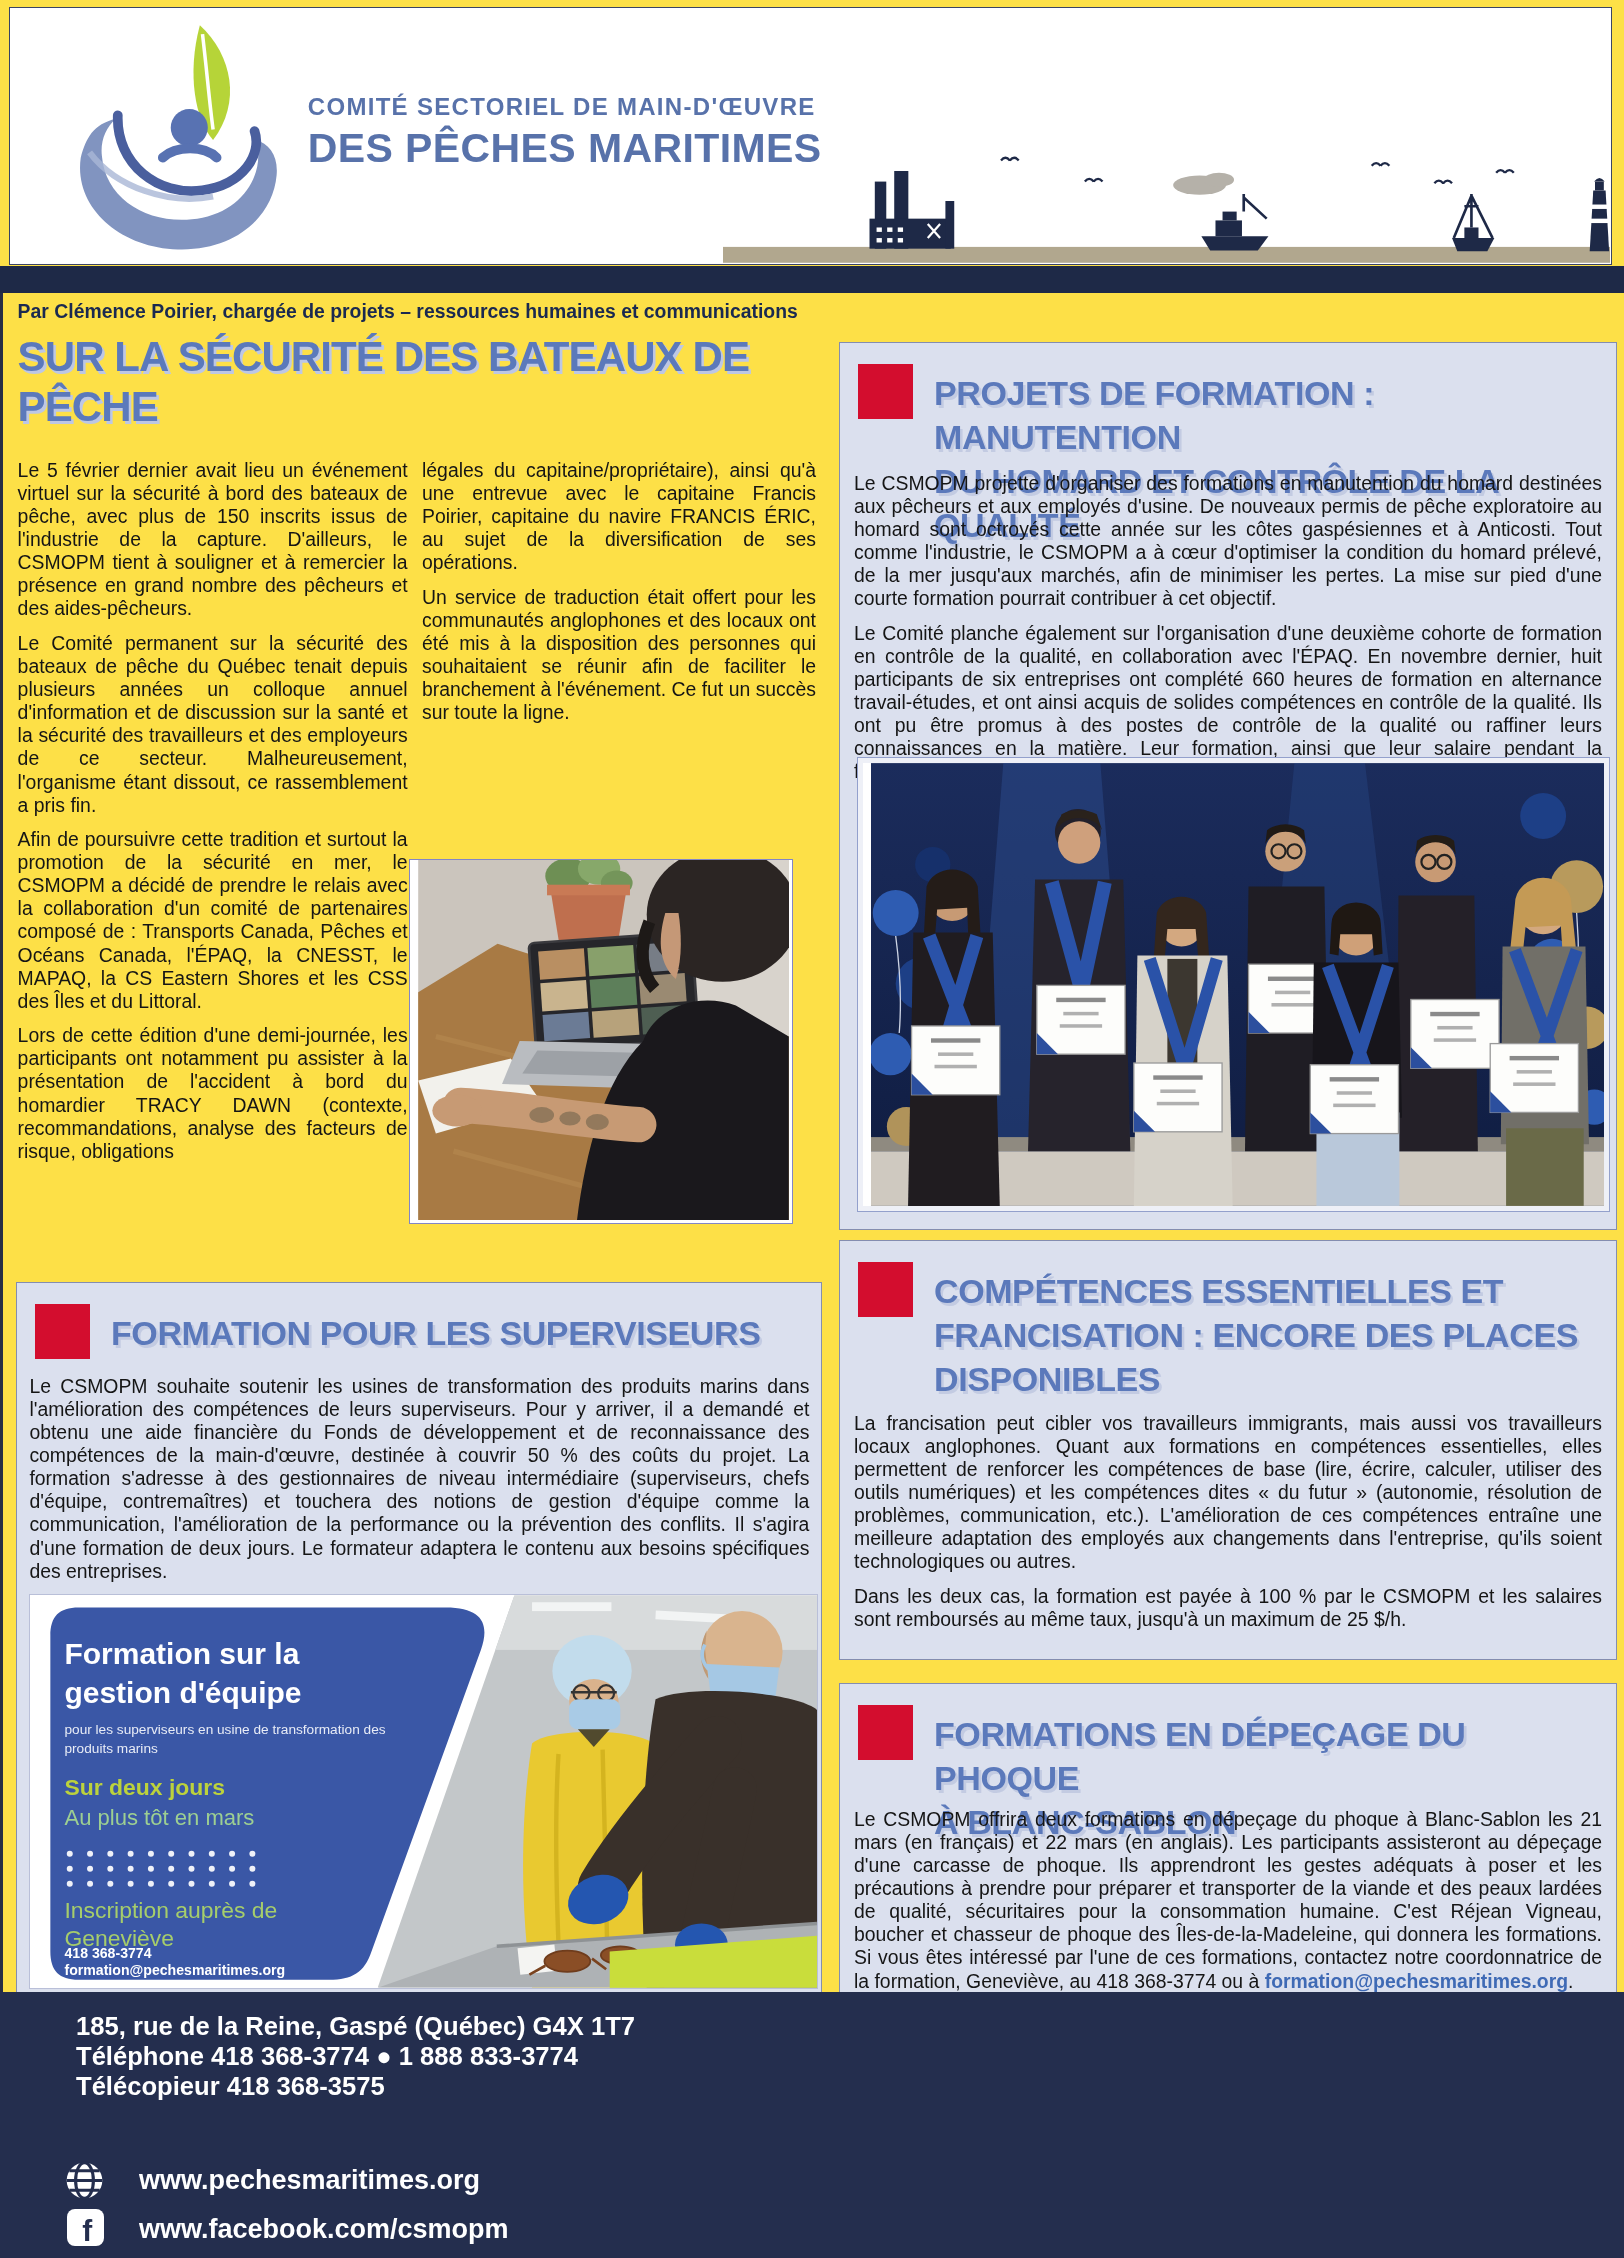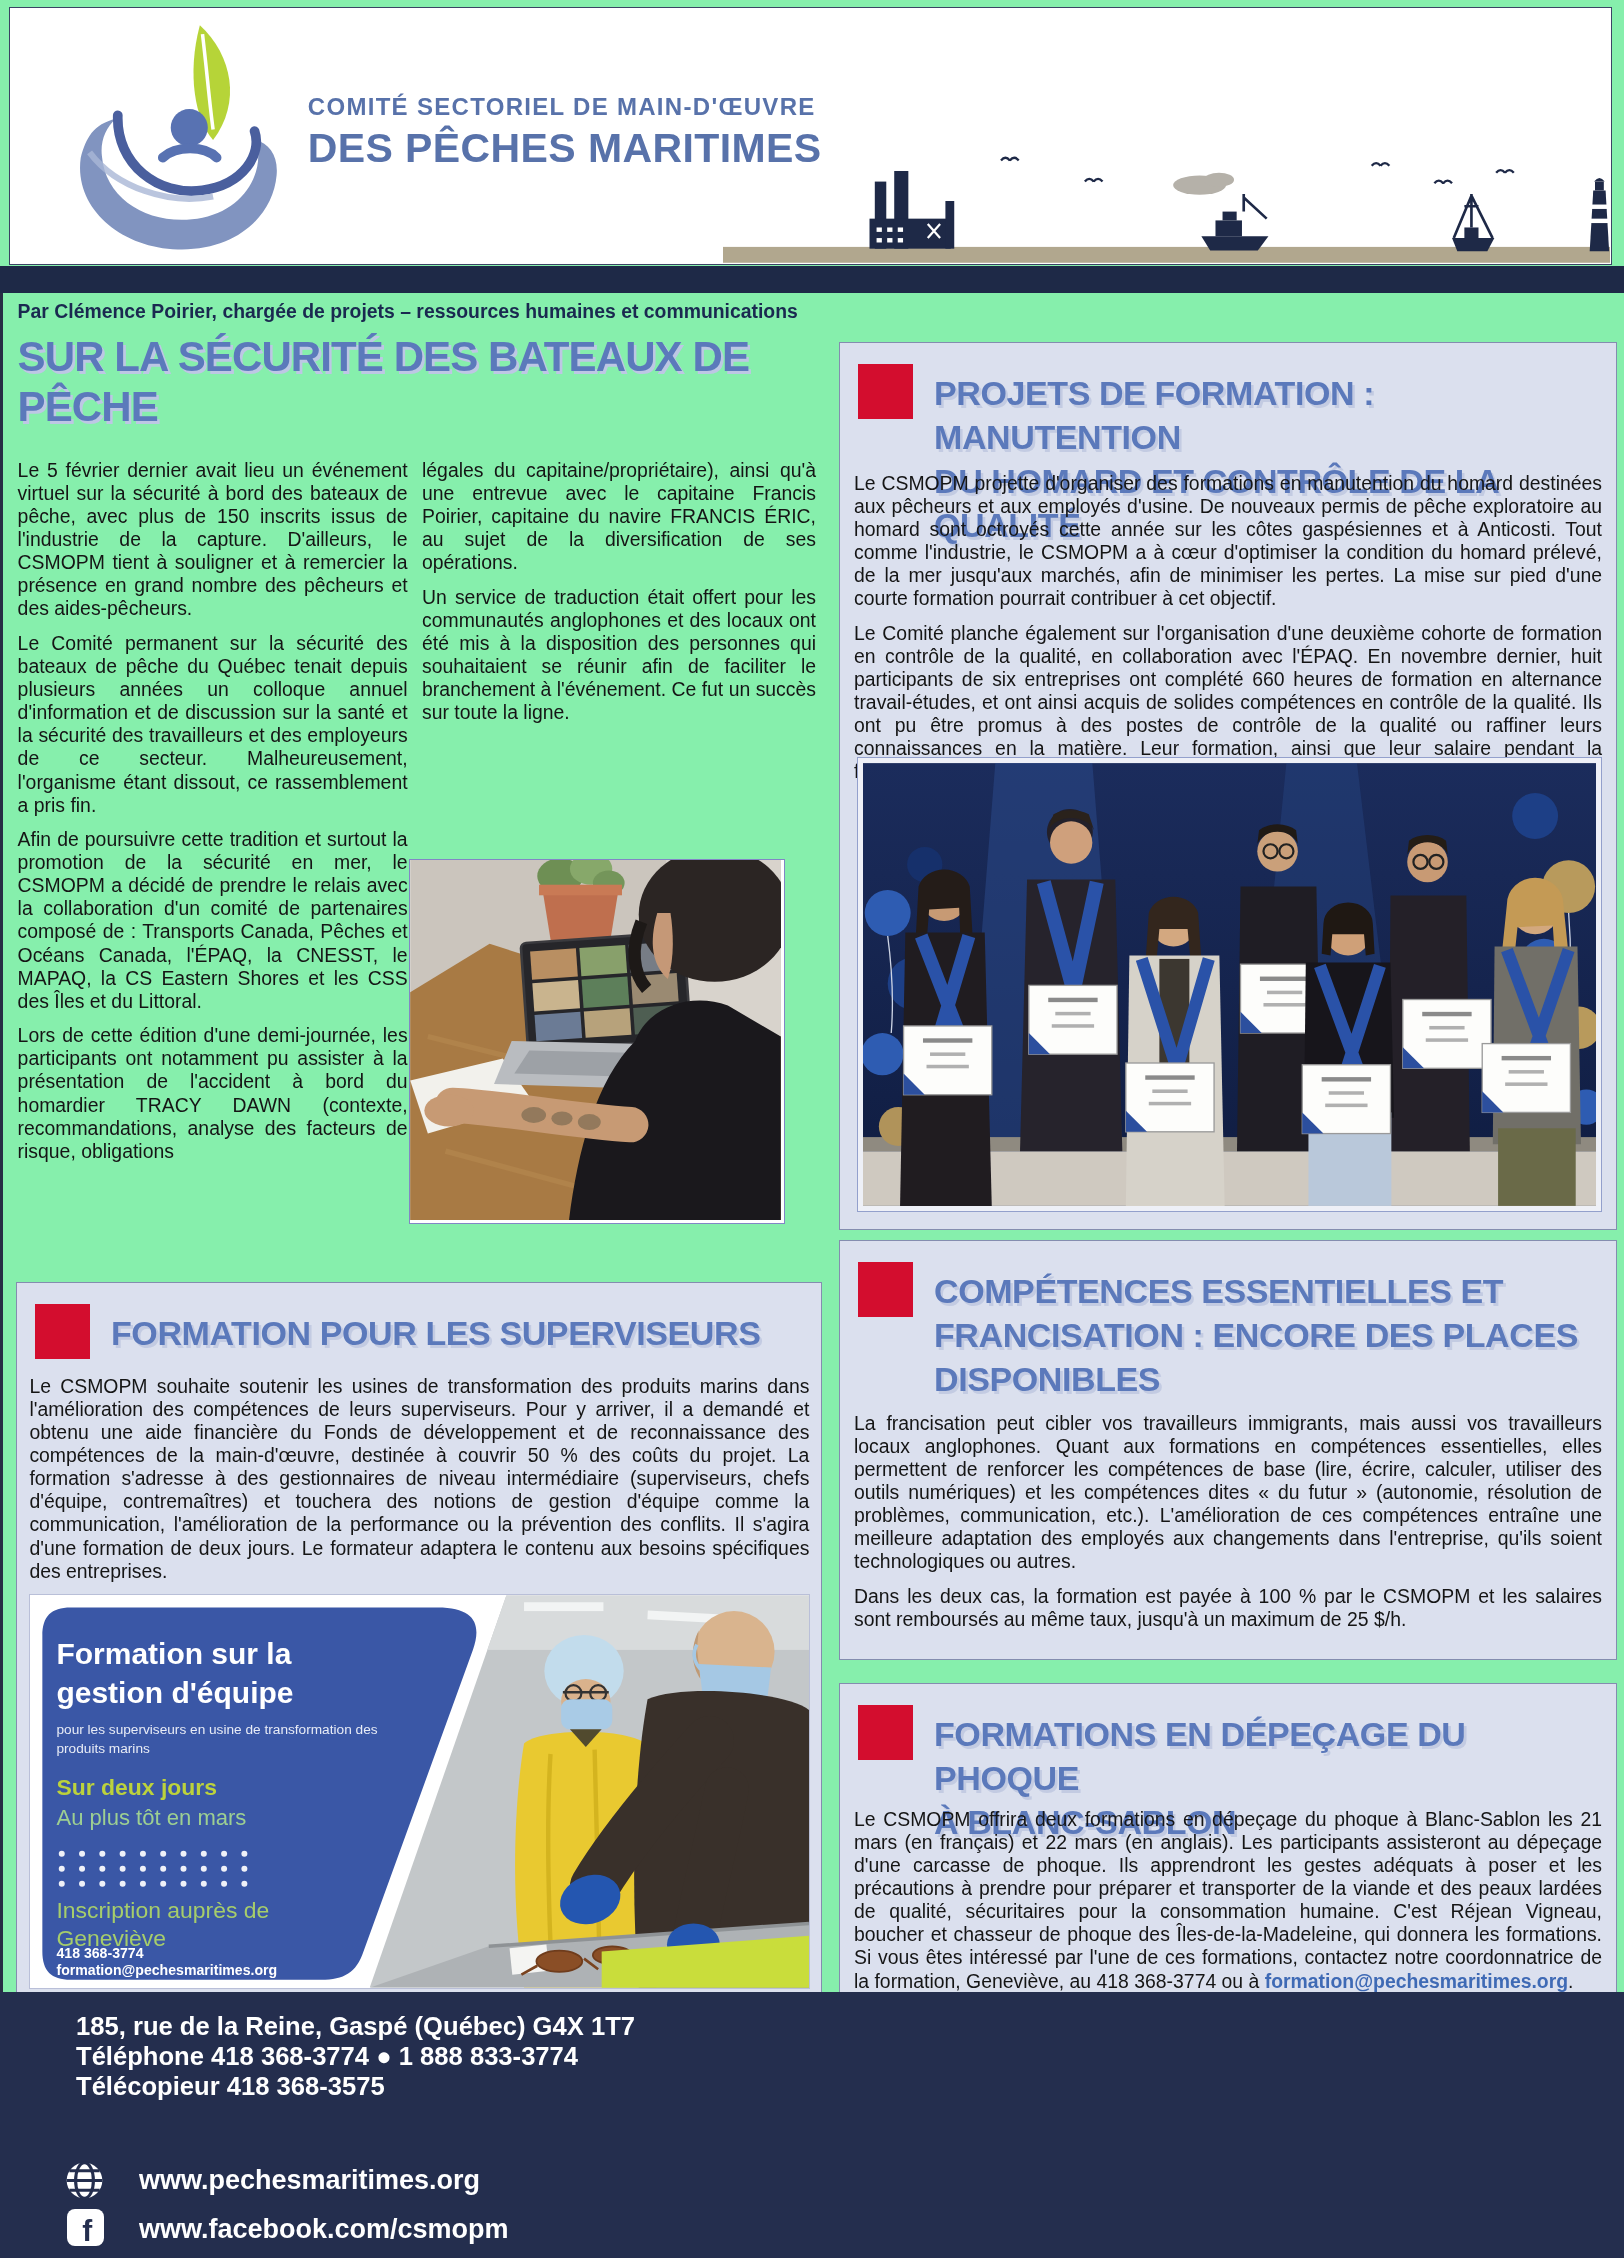--- a/index.html
+++ b/index.html
@@ -1,16 +1,16 @@
 <!DOCTYPE html>
 <html style="font-size:14px"><head>
 <meta charset="utf-8">
 <style>
   html,body{margin:0;padding:0;background:#ffffff;}
-  .page{position:relative;width:1624px;height:2258px;background:#86efac;overflow:hidden;
+  .page{position:relative;width:1624px;height:2258px;background:#fde047;overflow:hidden;
         font-family:"Liberation Sans",sans-serif;}
   
   .header-frame{position:absolute;left:8.8px;top:7px;width:1601px;height:256px;
                 border:1.8px solid #3a4464;background:#ffffff;}
   .navy-bar{position:absolute;left:0;top:266px;width:1624px;height:26.5px;background:#1e2947;}
   .org-name{position:absolute;left:298px;top:85px;color:#5872aa;}
   .org-l1{font-size:24px;font-weight:700;letter-spacing:1.3px;}
   .org-l2{font-size:41px;font-weight:700;letter-spacing:0.4px;margin-top:3.5px;}
   .left-rule{position:absolute;left:0;top:293px;width:2.6px;height:1699px;background:#272e44;}
   
@@ -20,21 +20,21 @@
   .col{position:absolute;top:459px;}
   .col1{left:17.6px;width:390px;}
   .col2{left:422px;width:394px;}
   .bt{font-size:19.4px;line-height:1.19;text-align:justify;color:#151515;margin:0 0 11.5px 0;}
   
   .box{position:absolute;background:#dbe0ee;border:1.8px solid #848daf;margin-top:40px;}
   .redsq{position:absolute;left:17.6px;top:21px;width:55px;height:55px;background:#d30d2e;}
   .sec-title{position:absolute;left:94px;top:28px;font-size:34px;line-height:44px;font-weight:700;
              color:#5b79bb;letter-spacing:-0.4px;text-shadow:2.6px 2.6px 0 #c3cbe2;}
   .box-text{position:absolute;}
-  .photo-frame{position:absolute;background:#ffffff;}
+  .photo-frame{position:absolute;background:#ffffff;padding-left:8px;}
   .p1-frame{left:409px;top:859px;width:374px;height:363px;border:1.8px solid #8286c6;}
   .p2-frame{border:5.3px solid #eef0f7;outline:0.9px solid #93a0cc;}
   .poster{background:#ffffff;border:0.9px solid #b9bfd8;}
   .link{color:#3f6ab5;font-weight:700;text-decoration:none;}
   
   .footer{position:absolute;left:0;top:1992px;width:1624px;height:266px;background:#242e4e;color:#fff;}
   .f-lines{position:absolute;left:76px;top:19.4px;font-size:25.6px;font-weight:700;line-height:30px;}
   .f-url{position:absolute;left:139px;font-size:27px;font-weight:700;color:#fff;text-decoration:none;}
   .f-icon{position:absolute;left:64px;}
   svg text{font-family:"Liberation Sans",sans-serif;}

